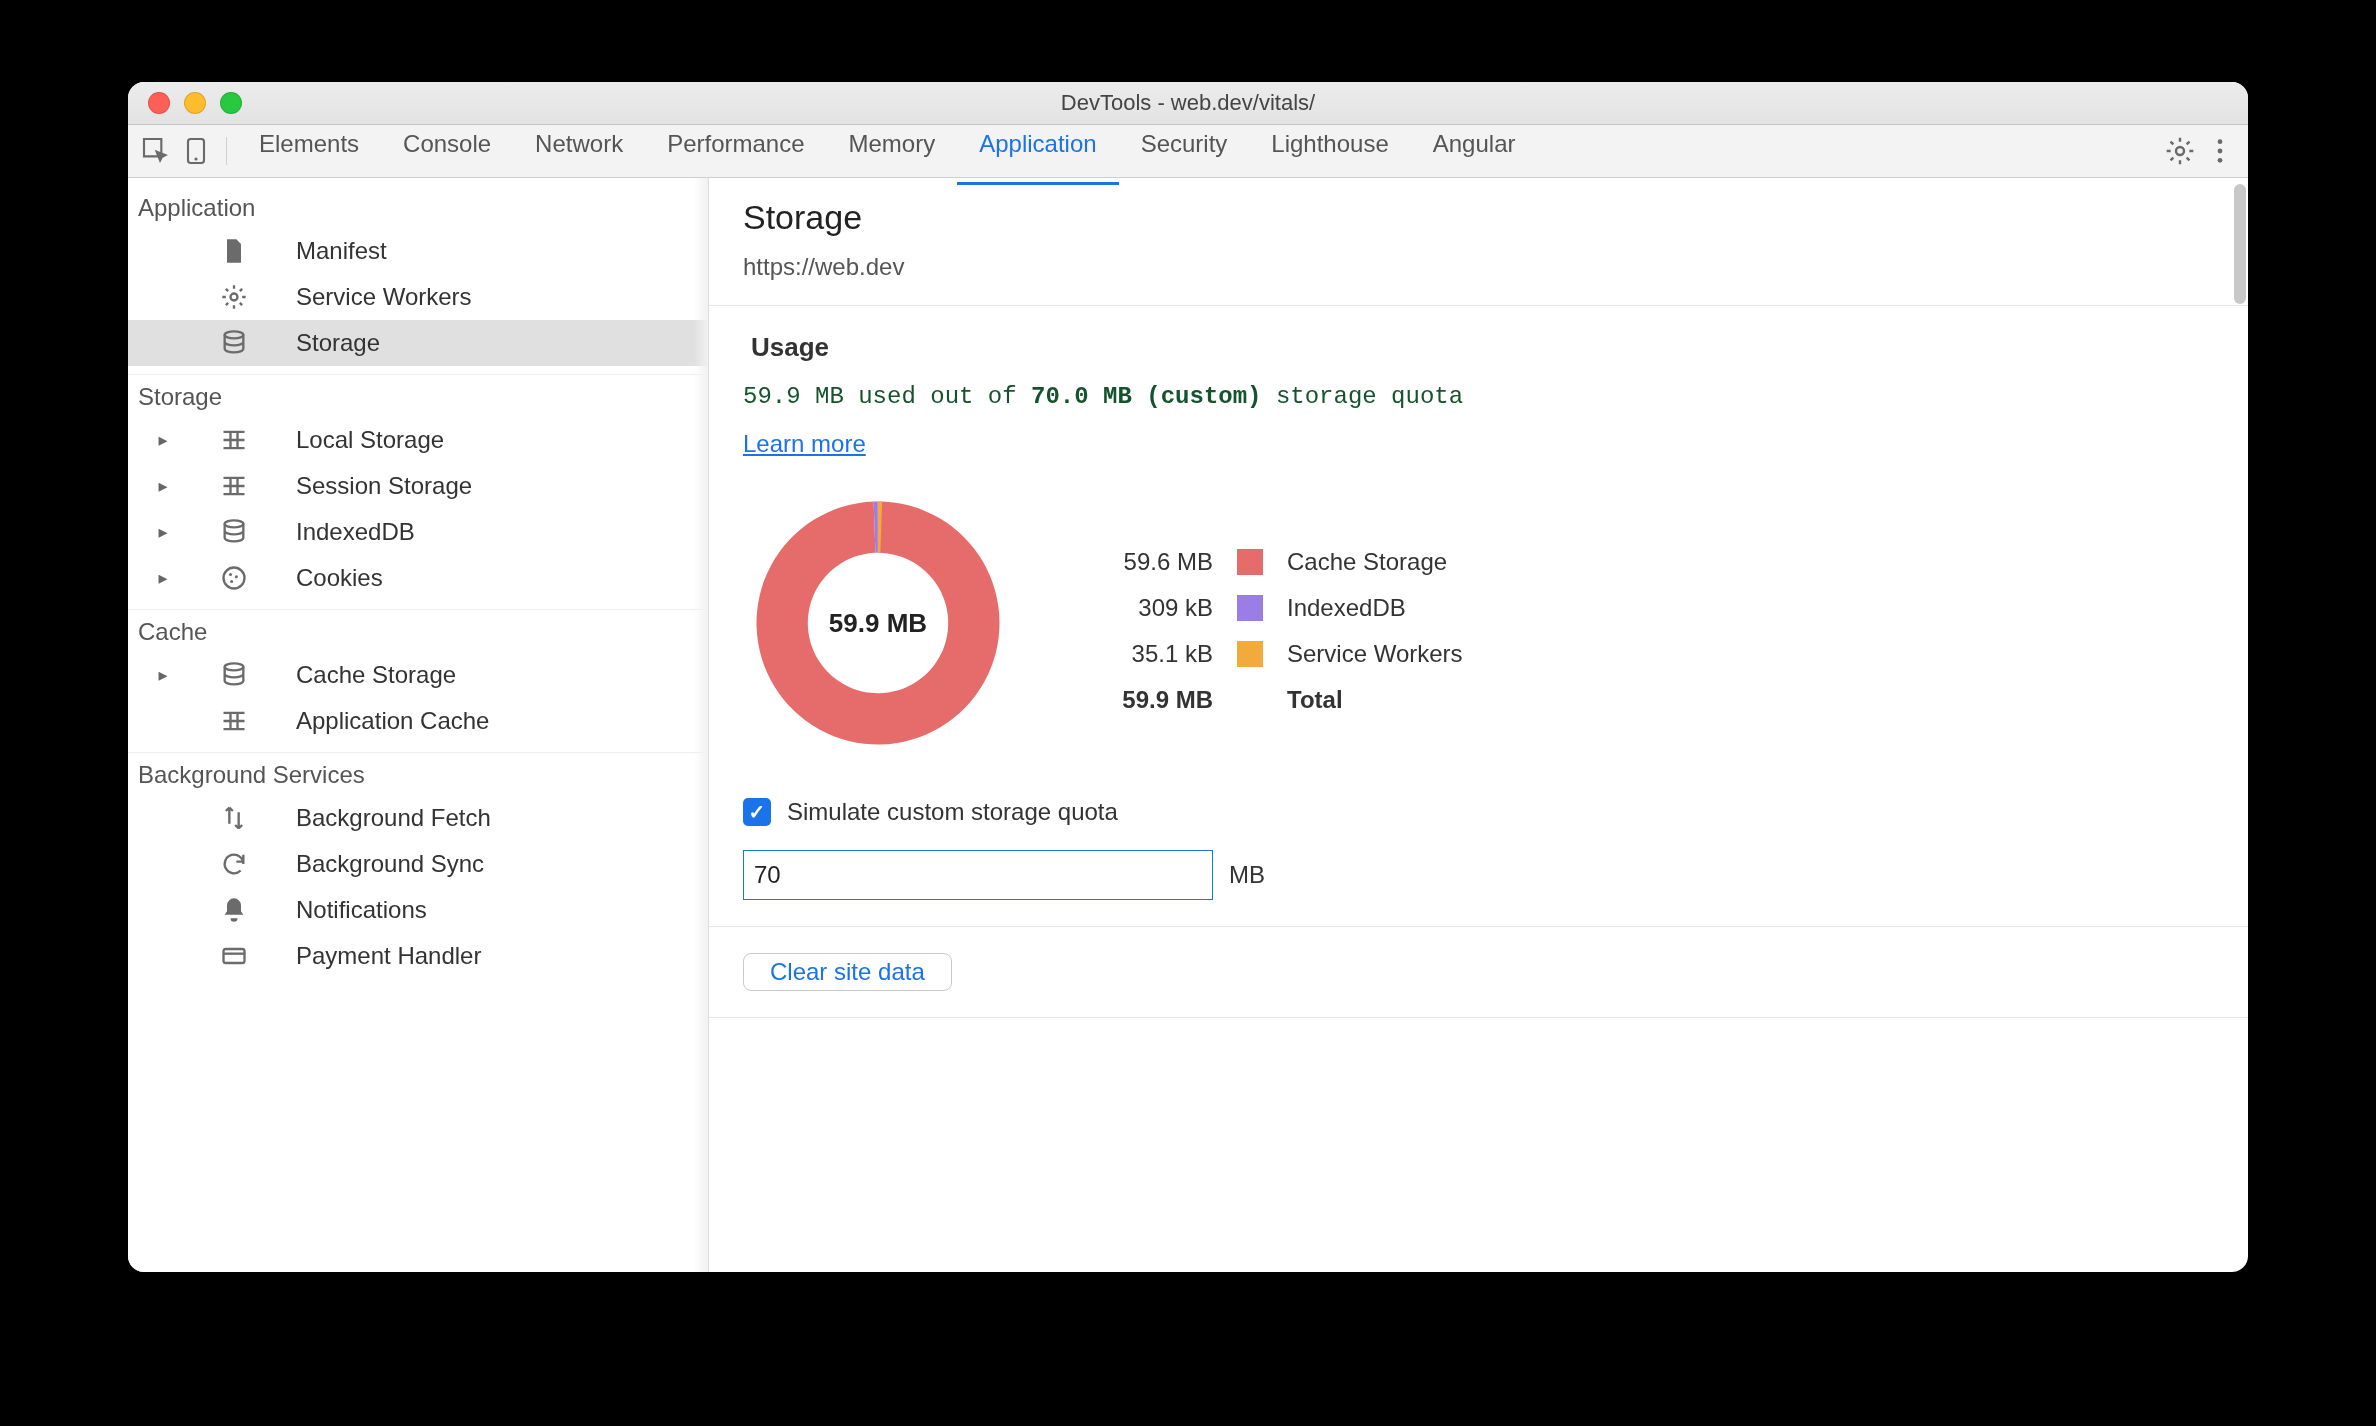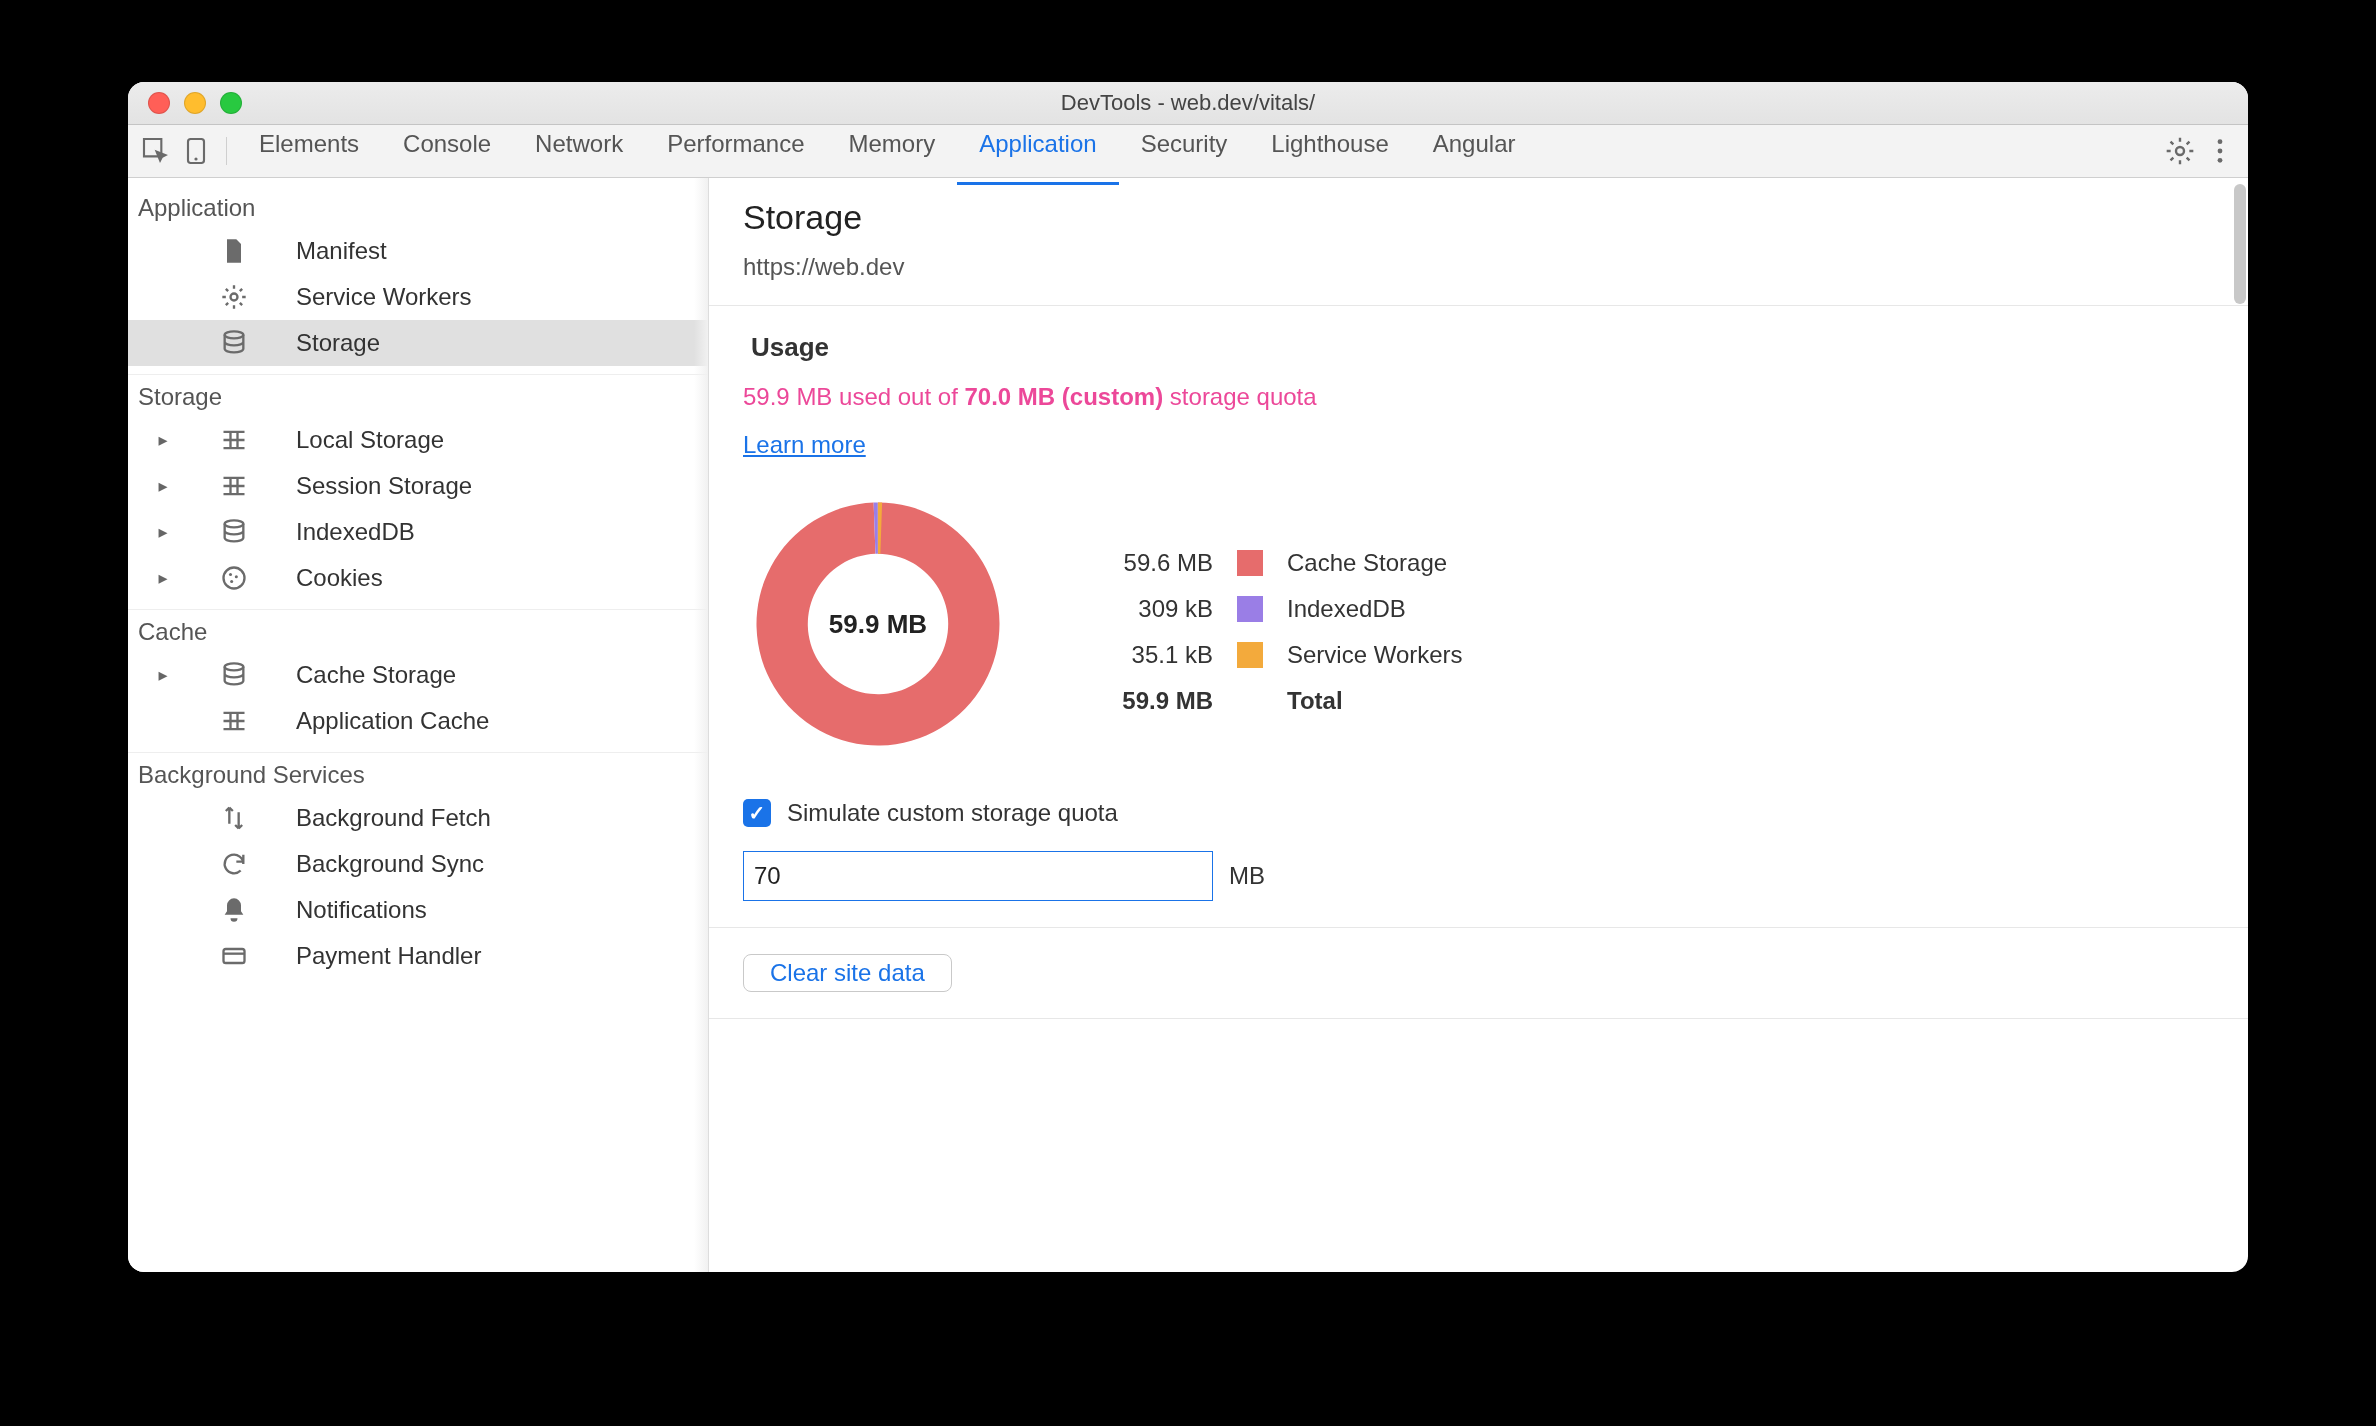--- a/index.html
+++ b/index.html
@@ -190,21 +190,22 @@
     border-bottom: 1px solid #e7e7e7;
     font-size:24px;
   }
   .section h2 {
     margin:0 0 20px 8px;
     font-size: 26px;
     font-weight:600;
     color:#333;
   }
   .usage-line {
-    color:#ec4899;
+    color:#14532d;
+    font-family:Liberation Mono, monospace;
   }
   .usage-line b { font-weight:600; }
   .learn {
     display:inline-block;
     margin-top: 20px;
     color:#1a73e8;
     text-decoration: underline;
   }
 
   .donut-row {

